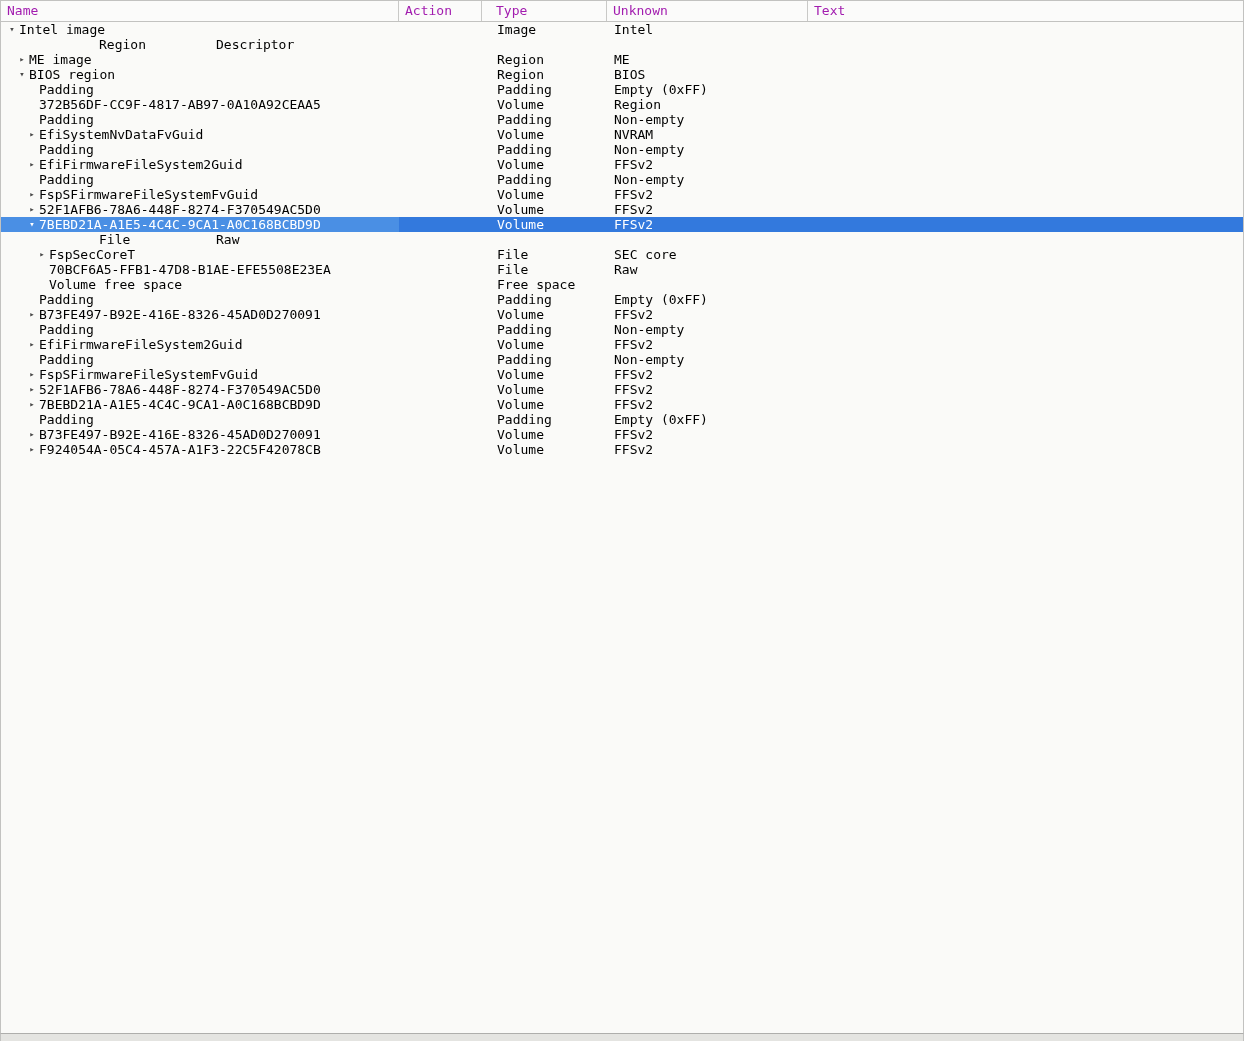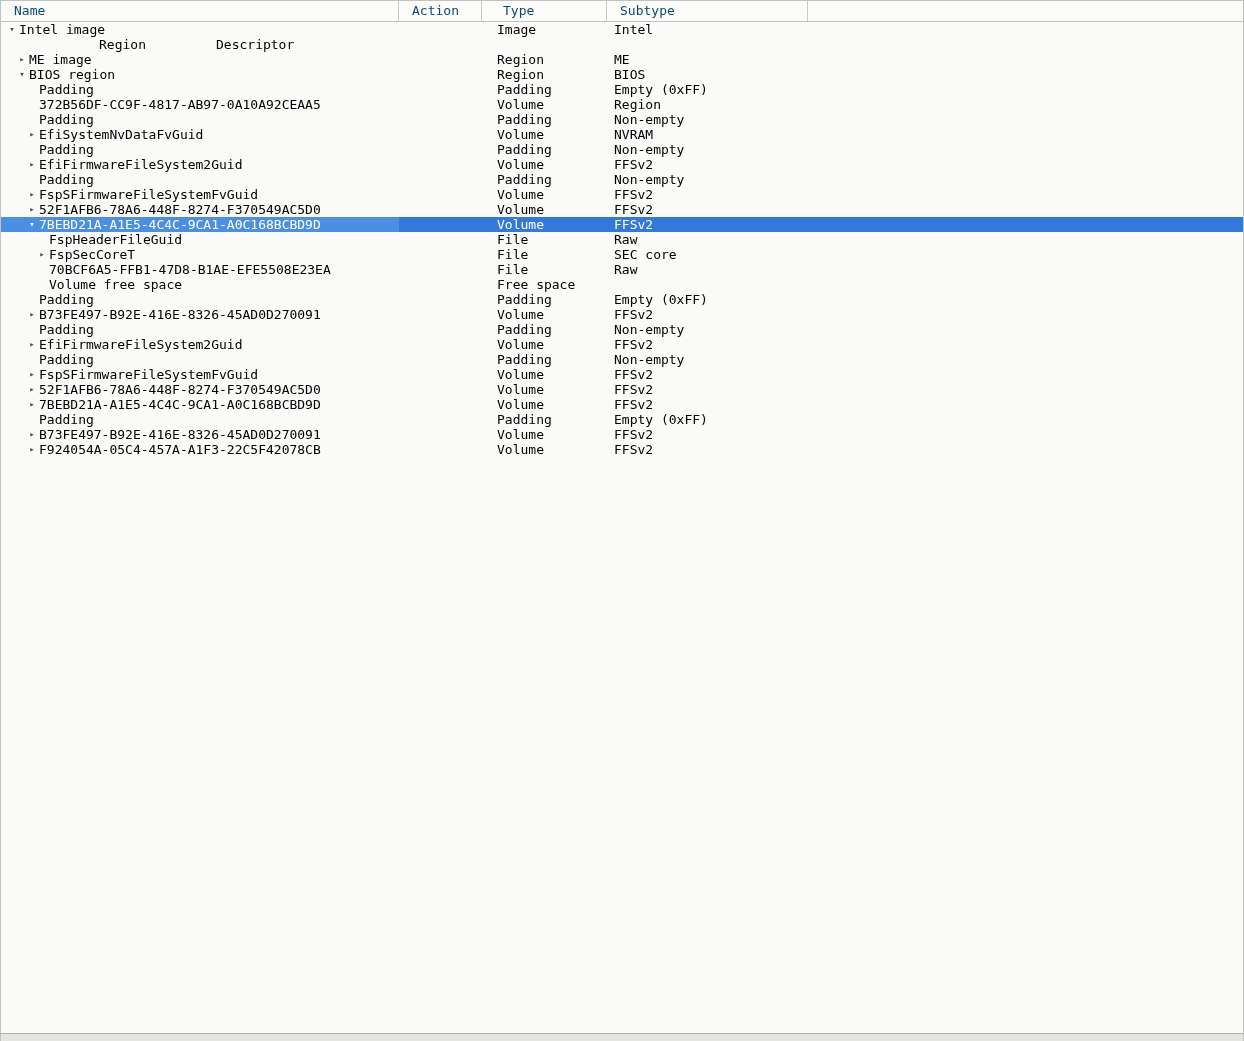--- a/index.html
+++ b/index.html
@@ -23,26 +23,26 @@
   }
   .header {
     display: flex;
     height: 20px;
     background: #fbfbfa;
     border-bottom: 1px solid #c2c2c0;
   }
   .hcell {
     box-sizing: border-box;
     border-right: 1px solid #c9c9c7;
-    padding-left: 13px;
+    padding-left: 6px;
     line-height: 19px;
     overflow: hidden;
     white-space: pre;
     flex-shrink: 0;
-    color: #0c4a6e;
+    color: #a21caf;
   }
   .hcell.c-text { border-right: none; }
   .c-name    { width: 398px; }
   .c-action  { width: 83px;  }
   .c-type    { width: 117px; margin-left: 8px; }
   .c-subtype { width: 201px; }
   .c-text    { flex: 1 1 auto; width: auto; }
   .rows { }
   .row {
     display: flex;
@@ -80,38 +80,39 @@
   }
 </style>
 </head>
 <body>
 
 <div class="tree-widget">
   <div class="header">
     <div class="hcell c-name">Name</div>
     <div class="hcell c-action">Action</div>
     <div class="hcell c-type">Type</div>
-    <div class="hcell c-subtype">Subtype</div>
+    <div class="hcell c-subtype">Unknown</div>
+    <div class="hcell c-text">Text</div>
   </div>
   <div class="rows" id="rows">
       <div class="row"><div class="cell name-cell c-name"><span class="indent" style="width: 4px;"></span><span class="arrow">▾</span><span>Intel image</span></div><div class="cell pad c-action"></div><div class="cell pad c-type">Image</div><div class="cell pad c-subtype">Intel</div><div class="cell pad c-text"></div></div>
       <div class="row"><div class="cell pad c-action"></div><div class="cell pad c-type">Region</div><div class="cell pad c-subtype">Descriptor</div><div class="cell pad c-text"></div></div>
       <div class="row"><div class="cell name-cell c-name"><span class="indent" style="width: 14px;"></span><span class="arrow">▸</span><span>ME image</span></div><div class="cell pad c-action"></div><div class="cell pad c-type">Region</div><div class="cell pad c-subtype">ME</div><div class="cell pad c-text"></div></div>
       <div class="row"><div class="cell name-cell c-name"><span class="indent" style="width: 14px;"></span><span class="arrow">▾</span><span>BIOS region</span></div><div class="cell pad c-action"></div><div class="cell pad c-type">Region</div><div class="cell pad c-subtype">BIOS</div><div class="cell pad c-text"></div></div>
       <div class="row"><div class="cell name-cell c-name"><span class="indent" style="width: 24px;"></span><span class="arrow">&nbsp;</span><span>Padding</span></div><div class="cell pad c-action"></div><div class="cell pad c-type">Padding</div><div class="cell pad c-subtype">Empty (0xFF)</div><div class="cell pad c-text"></div></div>
       <div class="row"><div class="cell name-cell c-name"><span class="indent" style="width: 24px;"></span><span class="arrow">&nbsp;</span><span>372B56DF-CC9F-4817-AB97-0A10A92CEAA5</span></div><div class="cell pad c-action"></div><div class="cell pad c-type">Volume</div><div class="cell pad c-subtype">Region</div><div class="cell pad c-text"></div></div>
       <div class="row"><div class="cell name-cell c-name"><span class="indent" style="width: 24px;"></span><span class="arrow">&nbsp;</span><span>Padding</span></div><div class="cell pad c-action"></div><div class="cell pad c-type">Padding</div><div class="cell pad c-subtype">Non-empty</div><div class="cell pad c-text"></div></div>
       <div class="row"><div class="cell name-cell c-name"><span class="indent" style="width: 24px;"></span><span class="arrow">▸</span><span>EfiSystemNvDataFvGuid</span></div><div class="cell pad c-action"></div><div class="cell pad c-type">Volume</div><div class="cell pad c-subtype">NVRAM</div><div class="cell pad c-text"></div></div>
       <div class="row"><div class="cell name-cell c-name"><span class="indent" style="width: 24px;"></span><span class="arrow">&nbsp;</span><span>Padding</span></div><div class="cell pad c-action"></div><div class="cell pad c-type">Padding</div><div class="cell pad c-subtype">Non-empty</div><div class="cell pad c-text"></div></div>
       <div class="row"><div class="cell name-cell c-name"><span class="indent" style="width: 24px;"></span><span class="arrow">▸</span><span>EfiFirmwareFileSystem2Guid</span></div><div class="cell pad c-action"></div><div class="cell pad c-type">Volume</div><div class="cell pad c-subtype">FFSv2</div><div class="cell pad c-text"></div></div>
       <div class="row"><div class="cell name-cell c-name"><span class="indent" style="width: 24px;"></span><span class="arrow">&nbsp;</span><span>Padding</span></div><div class="cell pad c-action"></div><div class="cell pad c-type">Padding</div><div class="cell pad c-subtype">Non-empty</div><div class="cell pad c-text"></div></div>
       <div class="row"><div class="cell name-cell c-name"><span class="indent" style="width: 24px;"></span><span class="arrow">▸</span><span>FspSFirmwareFileSystemFvGuid</span></div><div class="cell pad c-action"></div><div class="cell pad c-type">Volume</div><div class="cell pad c-subtype">FFSv2</div><div class="cell pad c-text"></div></div>
       <div class="row"><div class="cell name-cell c-name"><span class="indent" style="width: 24px;"></span><span class="arrow">▸</span><span>52F1AFB6-78A6-448F-8274-F370549AC5D0</span></div><div class="cell pad c-action"></div><div class="cell pad c-type">Volume</div><div class="cell pad c-subtype">FFSv2</div><div class="cell pad c-text"></div></div>
       <div class="row selected"><div class="cell name-cell c-name"><span class="indent" style="width: 24px;"></span><span class="arrow">▾</span><span>7BEBD21A-A1E5-4C4C-9CA1-A0C168BCBD9D</span></div><div class="cell pad c-action"></div><div class="cell pad c-type">Volume</div><div class="cell pad c-subtype">FFSv2</div><div class="cell pad c-text"></div></div>
-      <div class="row"><div class="cell name-cell c-name"><span class="indent" style="width: 34px;"></span><span class="arrow">&nbsp;</span><span>FspHeaderFileGuid</span></div><div class="cell pad c-action"></div><div class="cell pad c-type">File</div><div class="cell pad c-subtype">Raw</div><div class="cell pad c-text"></div></div>
+      <div class="row"><div class="cell pad c-action"></div><div class="cell pad c-type">File</div><div class="cell pad c-subtype">Raw</div><div class="cell pad c-text"></div></div>
       <div class="row"><div class="cell name-cell c-name"><span class="indent" style="width: 34px;"></span><span class="arrow">▸</span><span>FspSecCoreT</span></div><div class="cell pad c-action"></div><div class="cell pad c-type">File</div><div class="cell pad c-subtype">SEC core</div><div class="cell pad c-text"></div></div>
       <div class="row"><div class="cell name-cell c-name"><span class="indent" style="width: 34px;"></span><span class="arrow">&nbsp;</span><span>70BCF6A5-FFB1-47D8-B1AE-EFE5508E23EA</span></div><div class="cell pad c-action"></div><div class="cell pad c-type">File</div><div class="cell pad c-subtype">Raw</div><div class="cell pad c-text"></div></div>
       <div class="row"><div class="cell name-cell c-name"><span class="indent" style="width: 34px;"></span><span class="arrow">&nbsp;</span><span>Volume free space</span></div><div class="cell pad c-action"></div><div class="cell pad c-type">Free space</div><div class="cell pad c-subtype"></div><div class="cell pad c-text"></div></div>
       <div class="row"><div class="cell name-cell c-name"><span class="indent" style="width: 24px;"></span><span class="arrow">&nbsp;</span><span>Padding</span></div><div class="cell pad c-action"></div><div class="cell pad c-type">Padding</div><div class="cell pad c-subtype">Empty (0xFF)</div><div class="cell pad c-text"></div></div>
       <div class="row"><div class="cell name-cell c-name"><span class="indent" style="width: 24px;"></span><span class="arrow">▸</span><span>B73FE497-B92E-416E-8326-45AD0D270091</span></div><div class="cell pad c-action"></div><div class="cell pad c-type">Volume</div><div class="cell pad c-subtype">FFSv2</div><div class="cell pad c-text"></div></div>
       <div class="row"><div class="cell name-cell c-name"><span class="indent" style="width: 24px;"></span><span class="arrow">&nbsp;</span><span>Padding</span></div><div class="cell pad c-action"></div><div class="cell pad c-type">Padding</div><div class="cell pad c-subtype">Non-empty</div><div class="cell pad c-text"></div></div>
       <div class="row"><div class="cell name-cell c-name"><span class="indent" style="width: 24px;"></span><span class="arrow">▸</span><span>EfiFirmwareFileSystem2Guid</span></div><div class="cell pad c-action"></div><div class="cell pad c-type">Volume</div><div class="cell pad c-subtype">FFSv2</div><div class="cell pad c-text"></div></div>
       <div class="row"><div class="cell name-cell c-name"><span class="indent" style="width: 24px;"></span><span class="arrow">&nbsp;</span><span>Padding</span></div><div class="cell pad c-action"></div><div class="cell pad c-type">Padding</div><div class="cell pad c-subtype">Non-empty</div><div class="cell pad c-text"></div></div>
       <div class="row"><div class="cell name-cell c-name"><span class="indent" style="width: 24px;"></span><span class="arrow">▸</span><span>FspSFirmwareFileSystemFvGuid</span></div><div class="cell pad c-action"></div><div class="cell pad c-type">Volume</div><div class="cell pad c-subtype">FFSv2</div><div class="cell pad c-text"></div></div>
       <div class="row"><div class="cell name-cell c-name"><span class="indent" style="width: 24px;"></span><span class="arrow">▸</span><span>52F1AFB6-78A6-448F-8274-F370549AC5D0</span></div><div class="cell pad c-action"></div><div class="cell pad c-type">Volume</div><div class="cell pad c-subtype">FFSv2</div><div class="cell pad c-text"></div></div>

